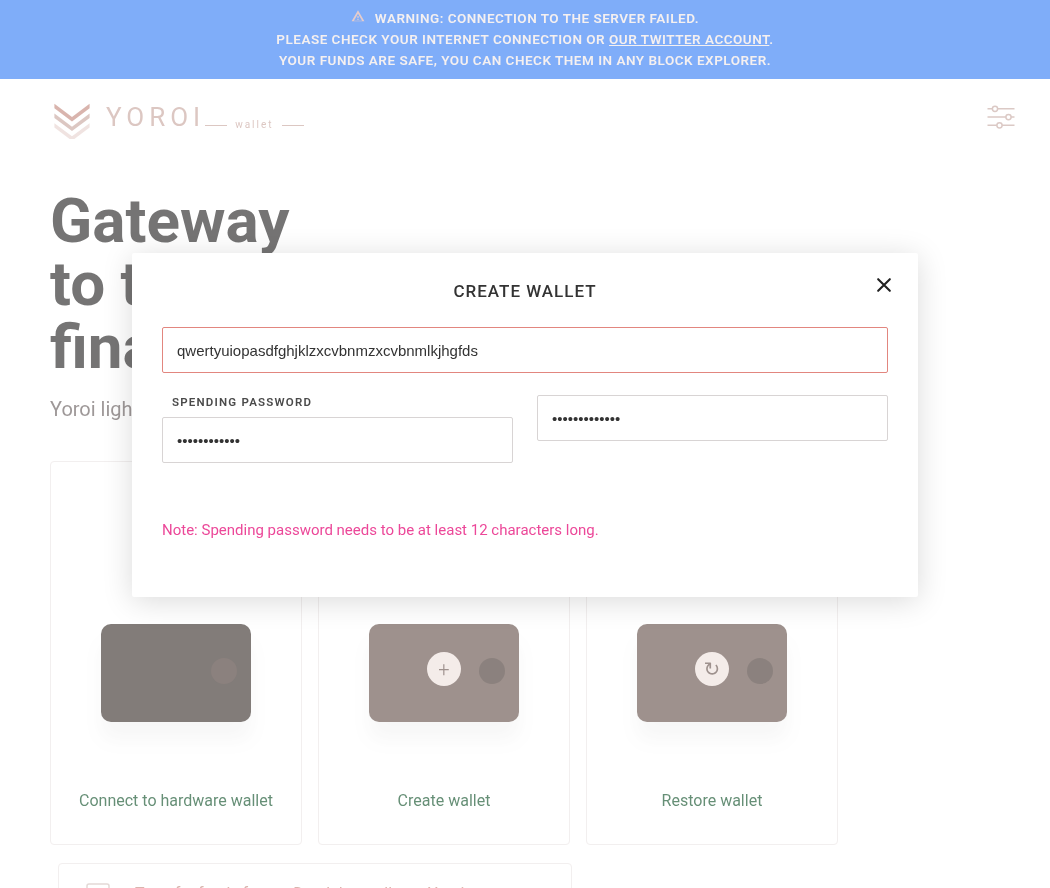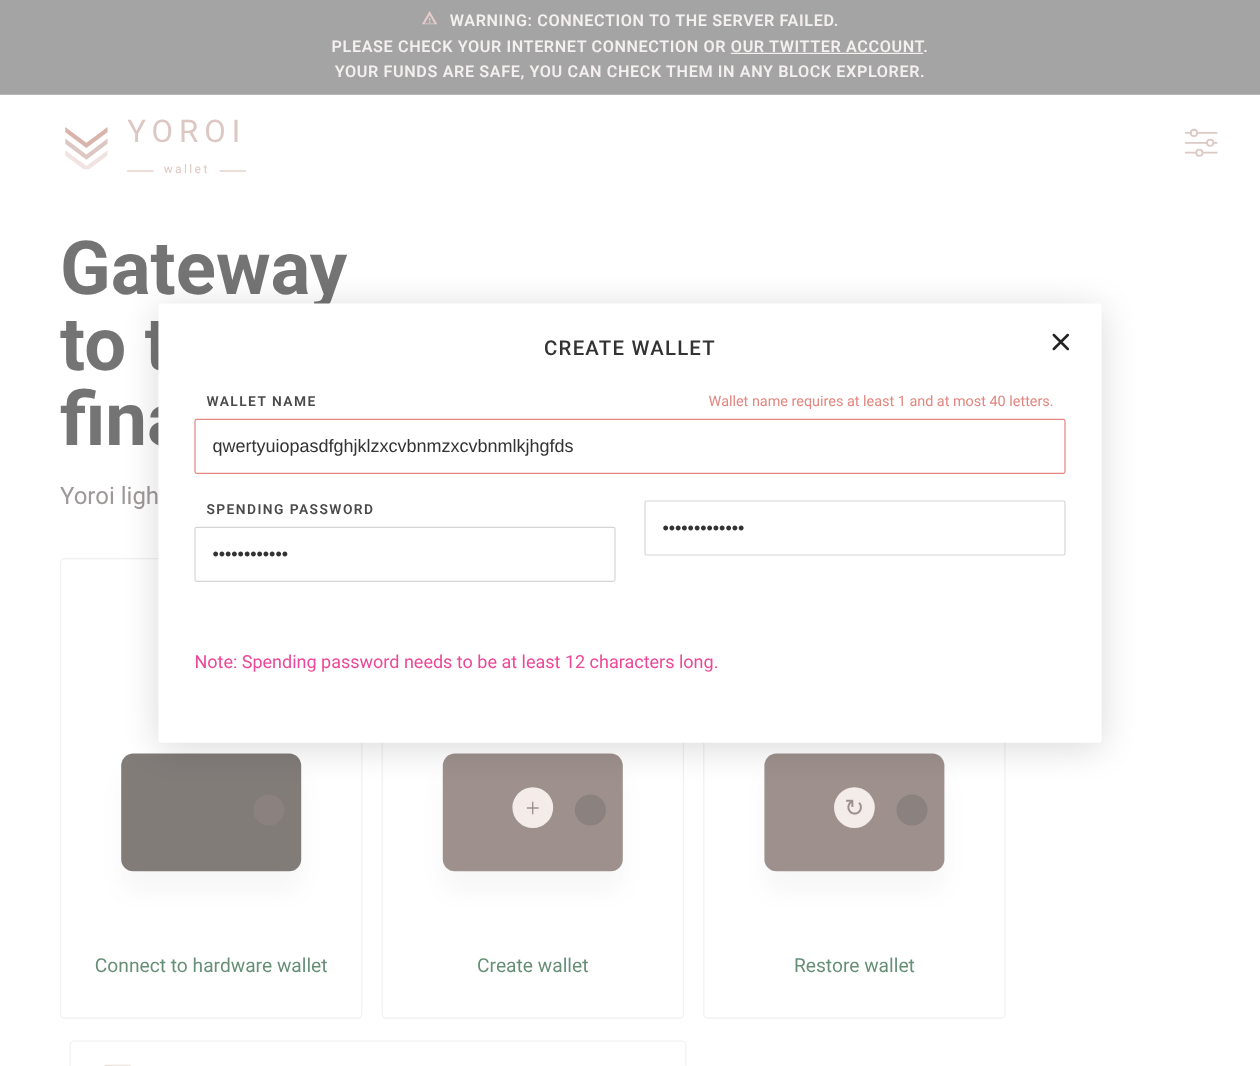--- a/index.html
+++ b/index.html
@@ -7,21 +7,21 @@
       font-family: -apple-system, BlinkMacSystemFont, "Segoe UI", Roboto, Helvetica, Arial, sans-serif;
       background: #ffffff;
       width: 1050px;
       height: 888px;
       overflow: hidden;
       position: relative;
     }
 
     
     .warning-banner {
-      background: #737373;
+      background: #3b82f6;
       color: #f0e8e8;
       padding: 8px 0;
       text-align: center;
       font-size: 13.5px;
       font-weight: 600;
       letter-spacing: 0.5px;
       line-height: 1.55;
     }
     .warning-banner .warning-icon {
       display: inline-block;
@@ -37,21 +37,21 @@
 
     
     .header {
       display: flex;
       justify-content: space-between;
       align-items: center;
       padding: 16px 34px 10px 50px;
     }
     .logo-wrap { display: flex; align-items: center; gap: 12px; }
     .logo-mark svg { width: 44px; height: 44px; display: block; }
-    .logo-text { display: flex; flex-direction: column; align-items: center; }
+    .logo-text { display: flex; flex-direction: row; align-items: center; }
     .logo-text .wordmark {
       font-size: 26px;
       letter-spacing: 5px;
       font-weight: 400;
       color: #caa9a2;
     }
     .logo-text .subline {
       font-size: 10px;
       letter-spacing: 2px;
       color: #caa9a2;
@@ -345,24 +345,20 @@
   <div class="modal">
     <div class="modal-title">CREATE WALLET</div>
     <button class="close-btn">
       <svg viewBox="0 0 24 24">
         <path d="M5 5 L19 19 M19 5 L5 19" stroke="#222" stroke-width="2.5" stroke-linecap="round"></path>
       </svg>
     </button>
 
     
     <div class="field-row">
-      <div class="field-head">
-        <span class="field-label">WALLET NAME</span>
-        <span class="field-error">Wallet name requires at least 1 and at most 40 letters.</span>
-      </div>
       <input type="text" class="text-input error" value="qwertyuiopasdfghjklzxcvbnmzxcvbnmlkjhgfds" style="">
     </div>
 
     
     <div class="pwd-row">
       <div class="pwd-col field-row">
         <div class="field-head">
           <span class="field-label">SPENDING PASSWORD</span>
         </div>
         <input type="password" class="text-input" value="••••••••••••" style="">

